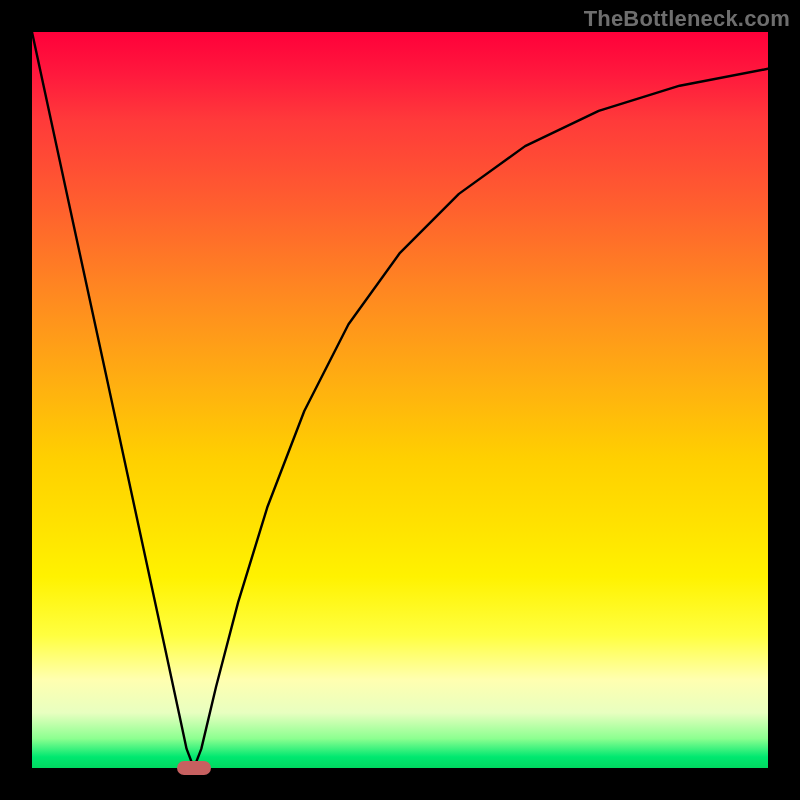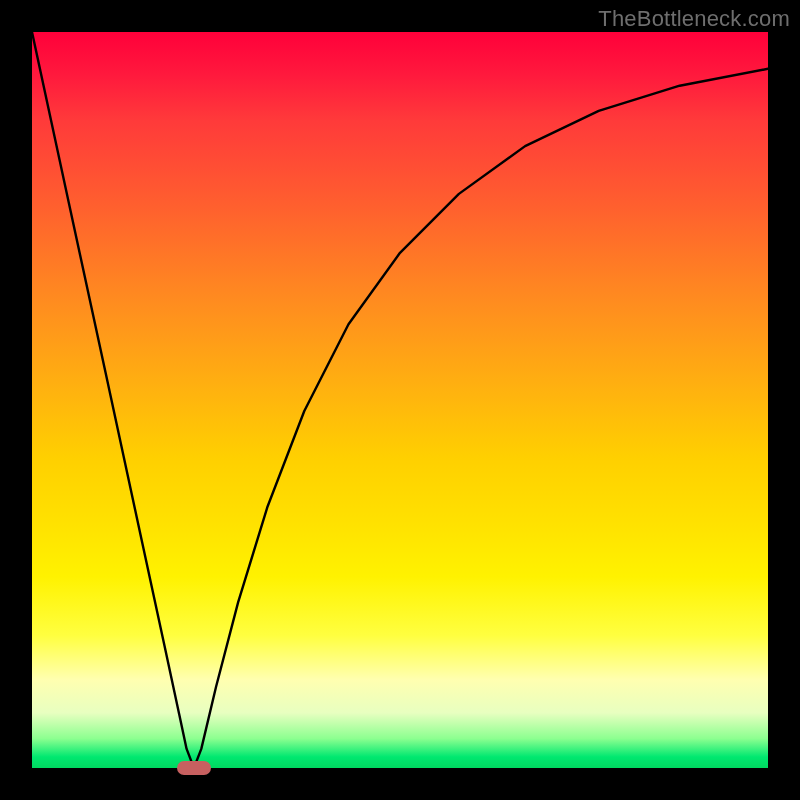--- a/index.html
+++ b/index.html
@@ -41,21 +41,21 @@
       #00e870 98.5%,
       #00d860 100%
     );
   }
   .watermark {
     position: absolute;
     top: 6px;
     right: 10px;
     color: #6e6e6e;
     font-size: 22px;
-    font-weight: 400;
+    font-weight: 700;
     letter-spacing: 0.2px;
     user-select: none;
   }
   .marker {
     position: absolute;
     width: 34px;
     height: 14px;
     border-radius: 7px;
     background: #c76060;
     transform: translate(-50%, -50%);

